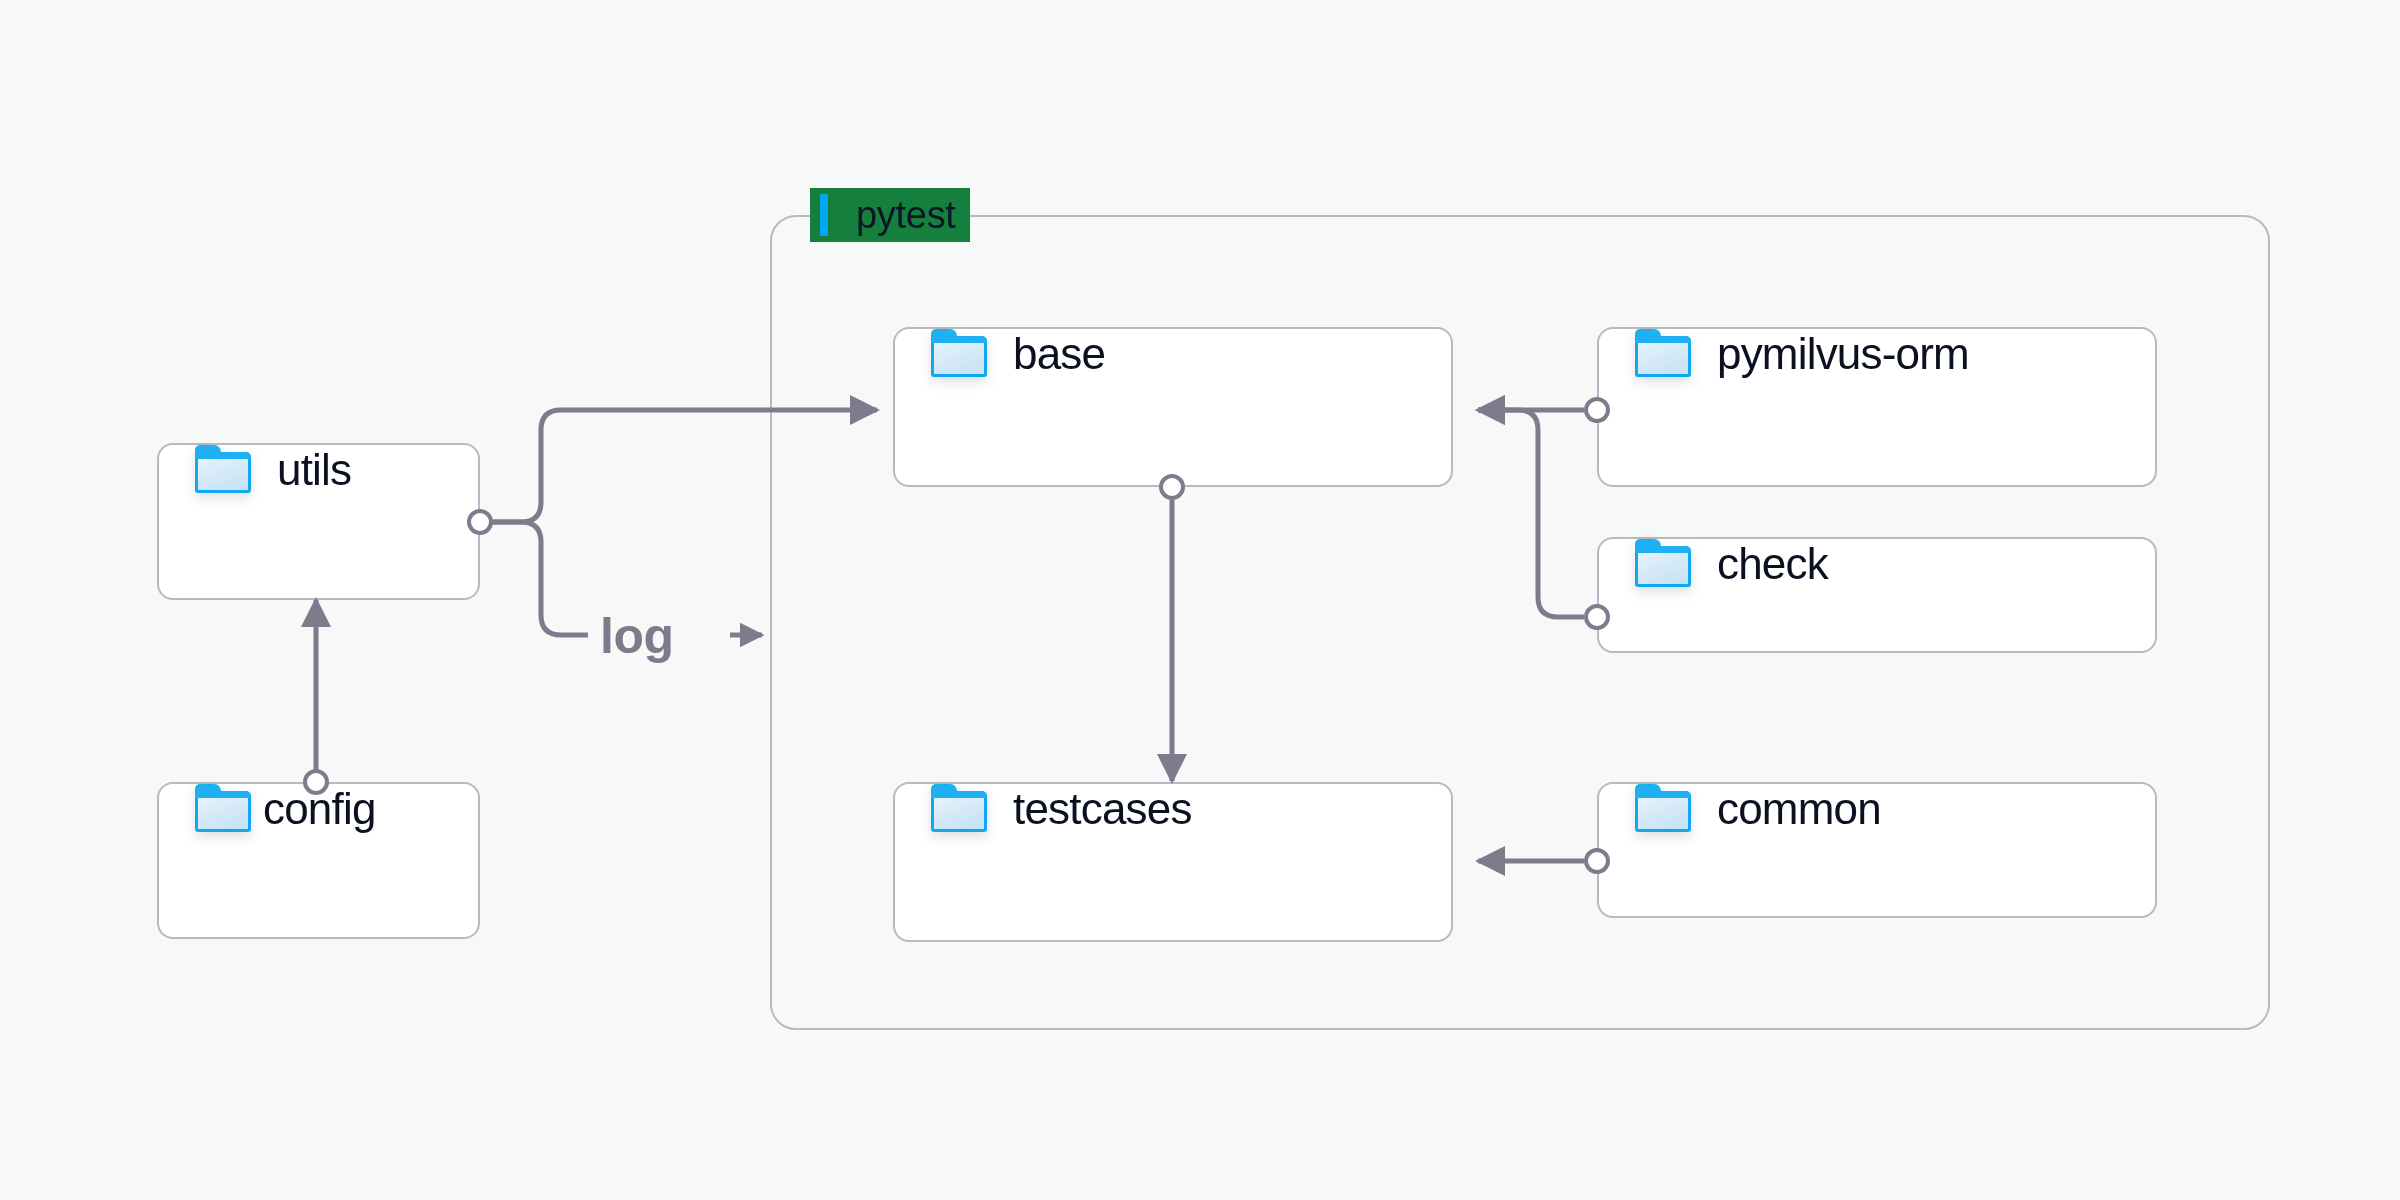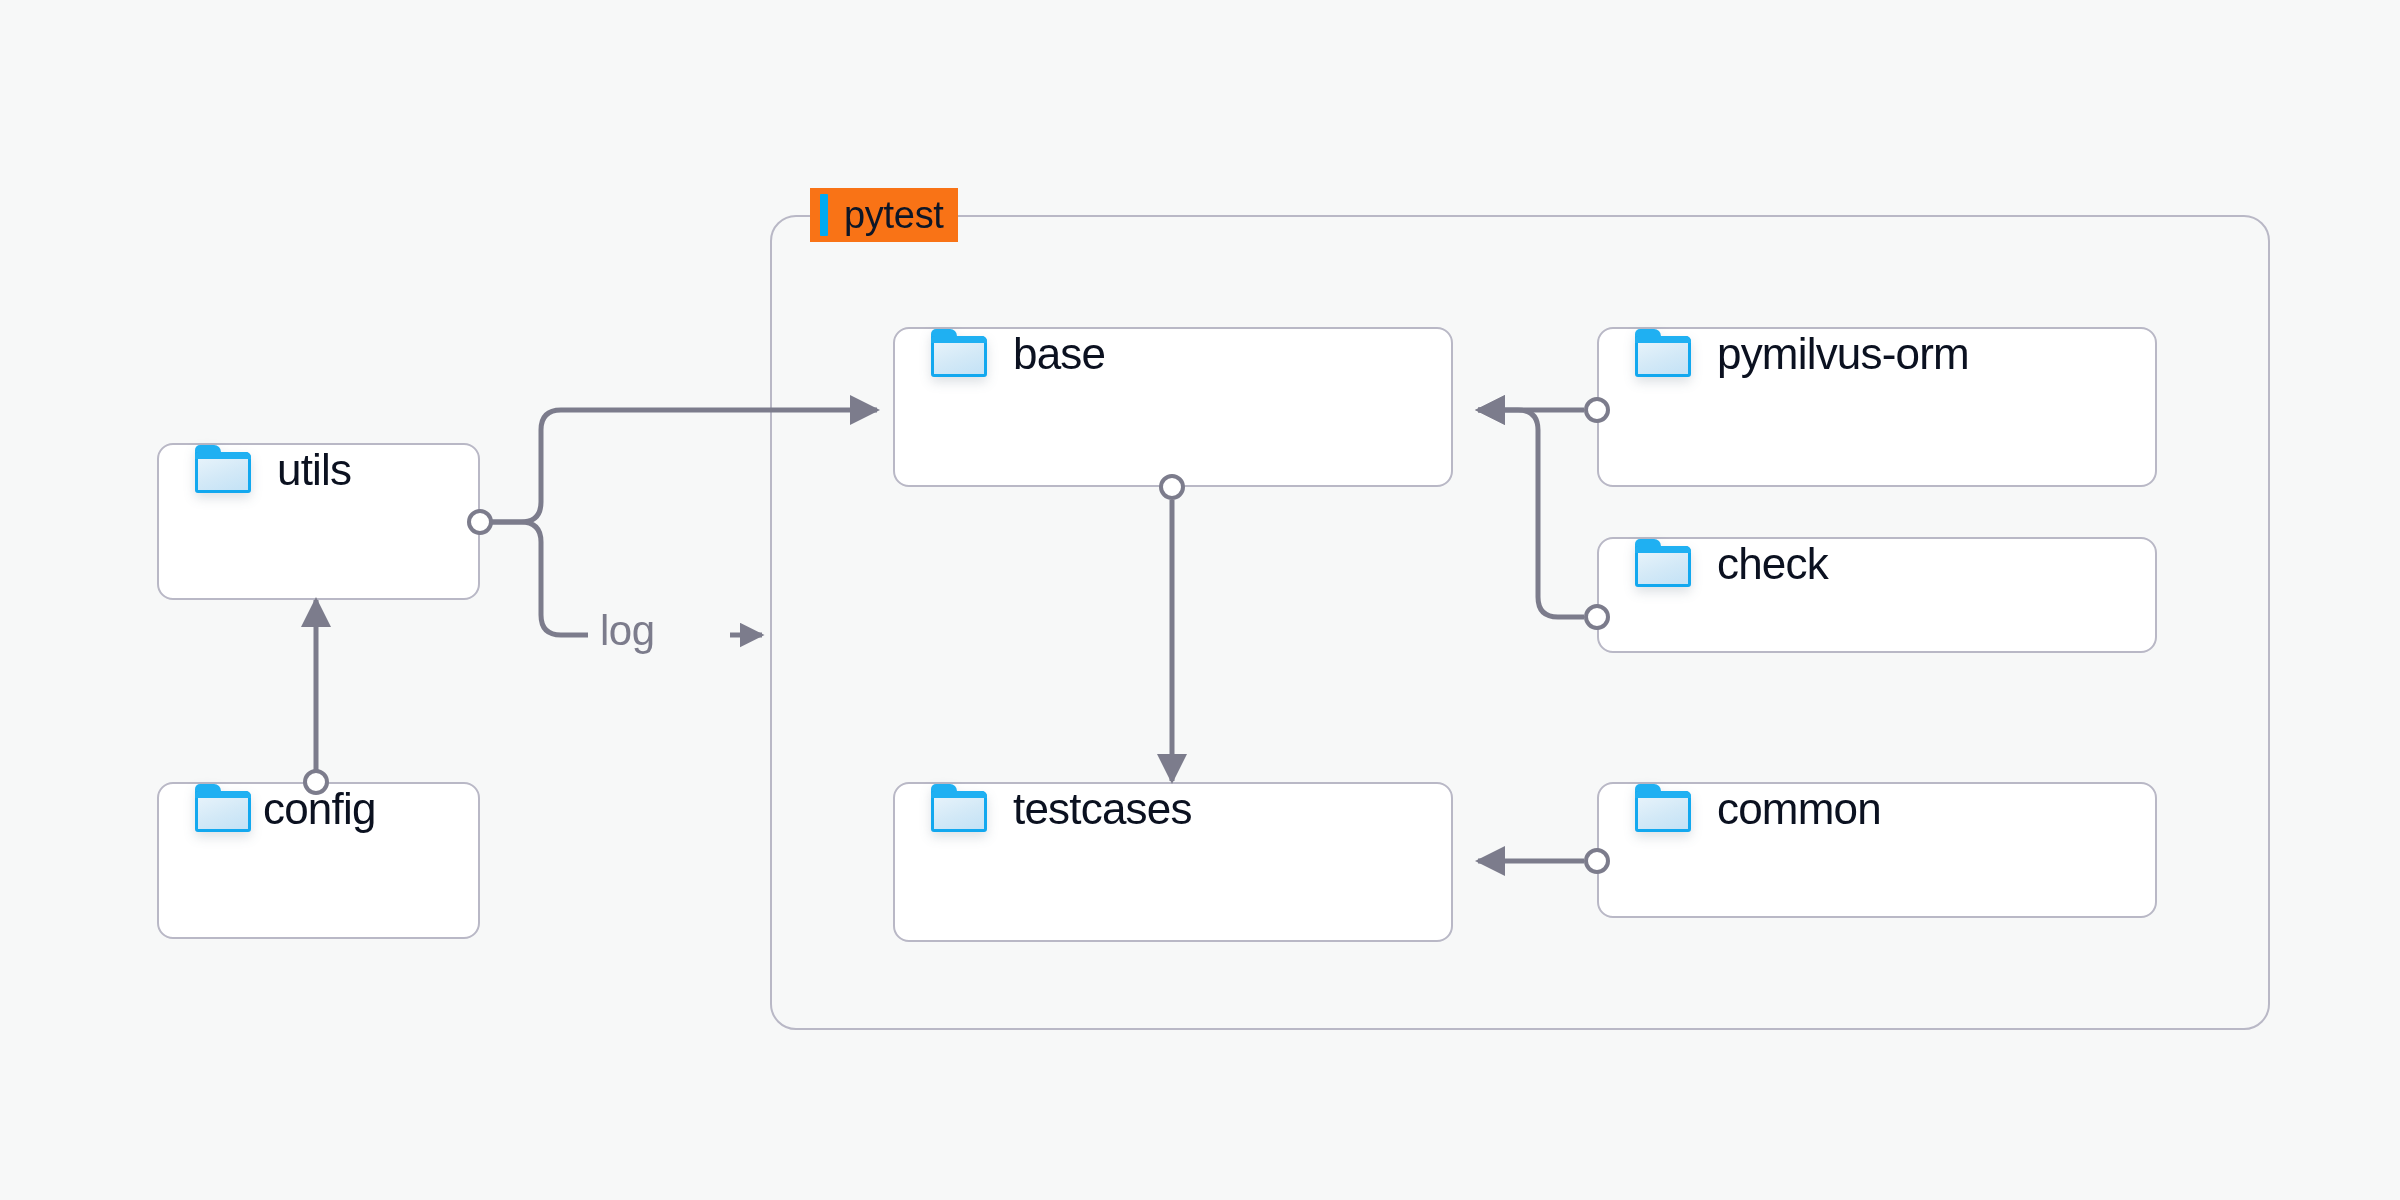--- a/index.html
+++ b/index.html
@@ -21,22 +21,22 @@
     position: absolute;
     border: 2px solid #b9b8c6;
     border-radius: 26px;
     background: transparent;
     box-sizing: border-box;
   }
   .group-label-wrap {
     position: absolute;
     display: flex;
     align-items: center;
-    gap: 16px;
-    background: #f97316;
+    gap: 28px;
+    background: #15803d;
     padding: 0 14px 0 10px;
     height: 54px;
     box-sizing: border-box;
   }
   .group-accent-bar {
     width: 8px;
     height: 42px;
     background: #00aaf0;
     border-radius: 1px;
     flex: none;
@@ -122,25 +122,26 @@
   }
   .edge-path {
     fill: none;
     stroke: #7c7c8c;
     stroke-width: 5;
     stroke-linecap: butt;
     stroke-linejoin: round;
   }
   .edge-label {
     position: absolute;
-    font-size: 42px;
+    font-size: 50px;
     color: #7c7c8c;
     letter-spacing: -0.5px;
     white-space: nowrap;
     z-index: 4;
+    font-weight: bold;
   }
 </style>
 </head>
 <body>
 
 <div id="canvas">
 
   <div class="group-box" style="left:770px; top:215px; width:1500px; height:815px;"></div>
   <div class="group-label-wrap" style="left:810px; top:188px;">
     <span class="group-accent-bar"></span>

